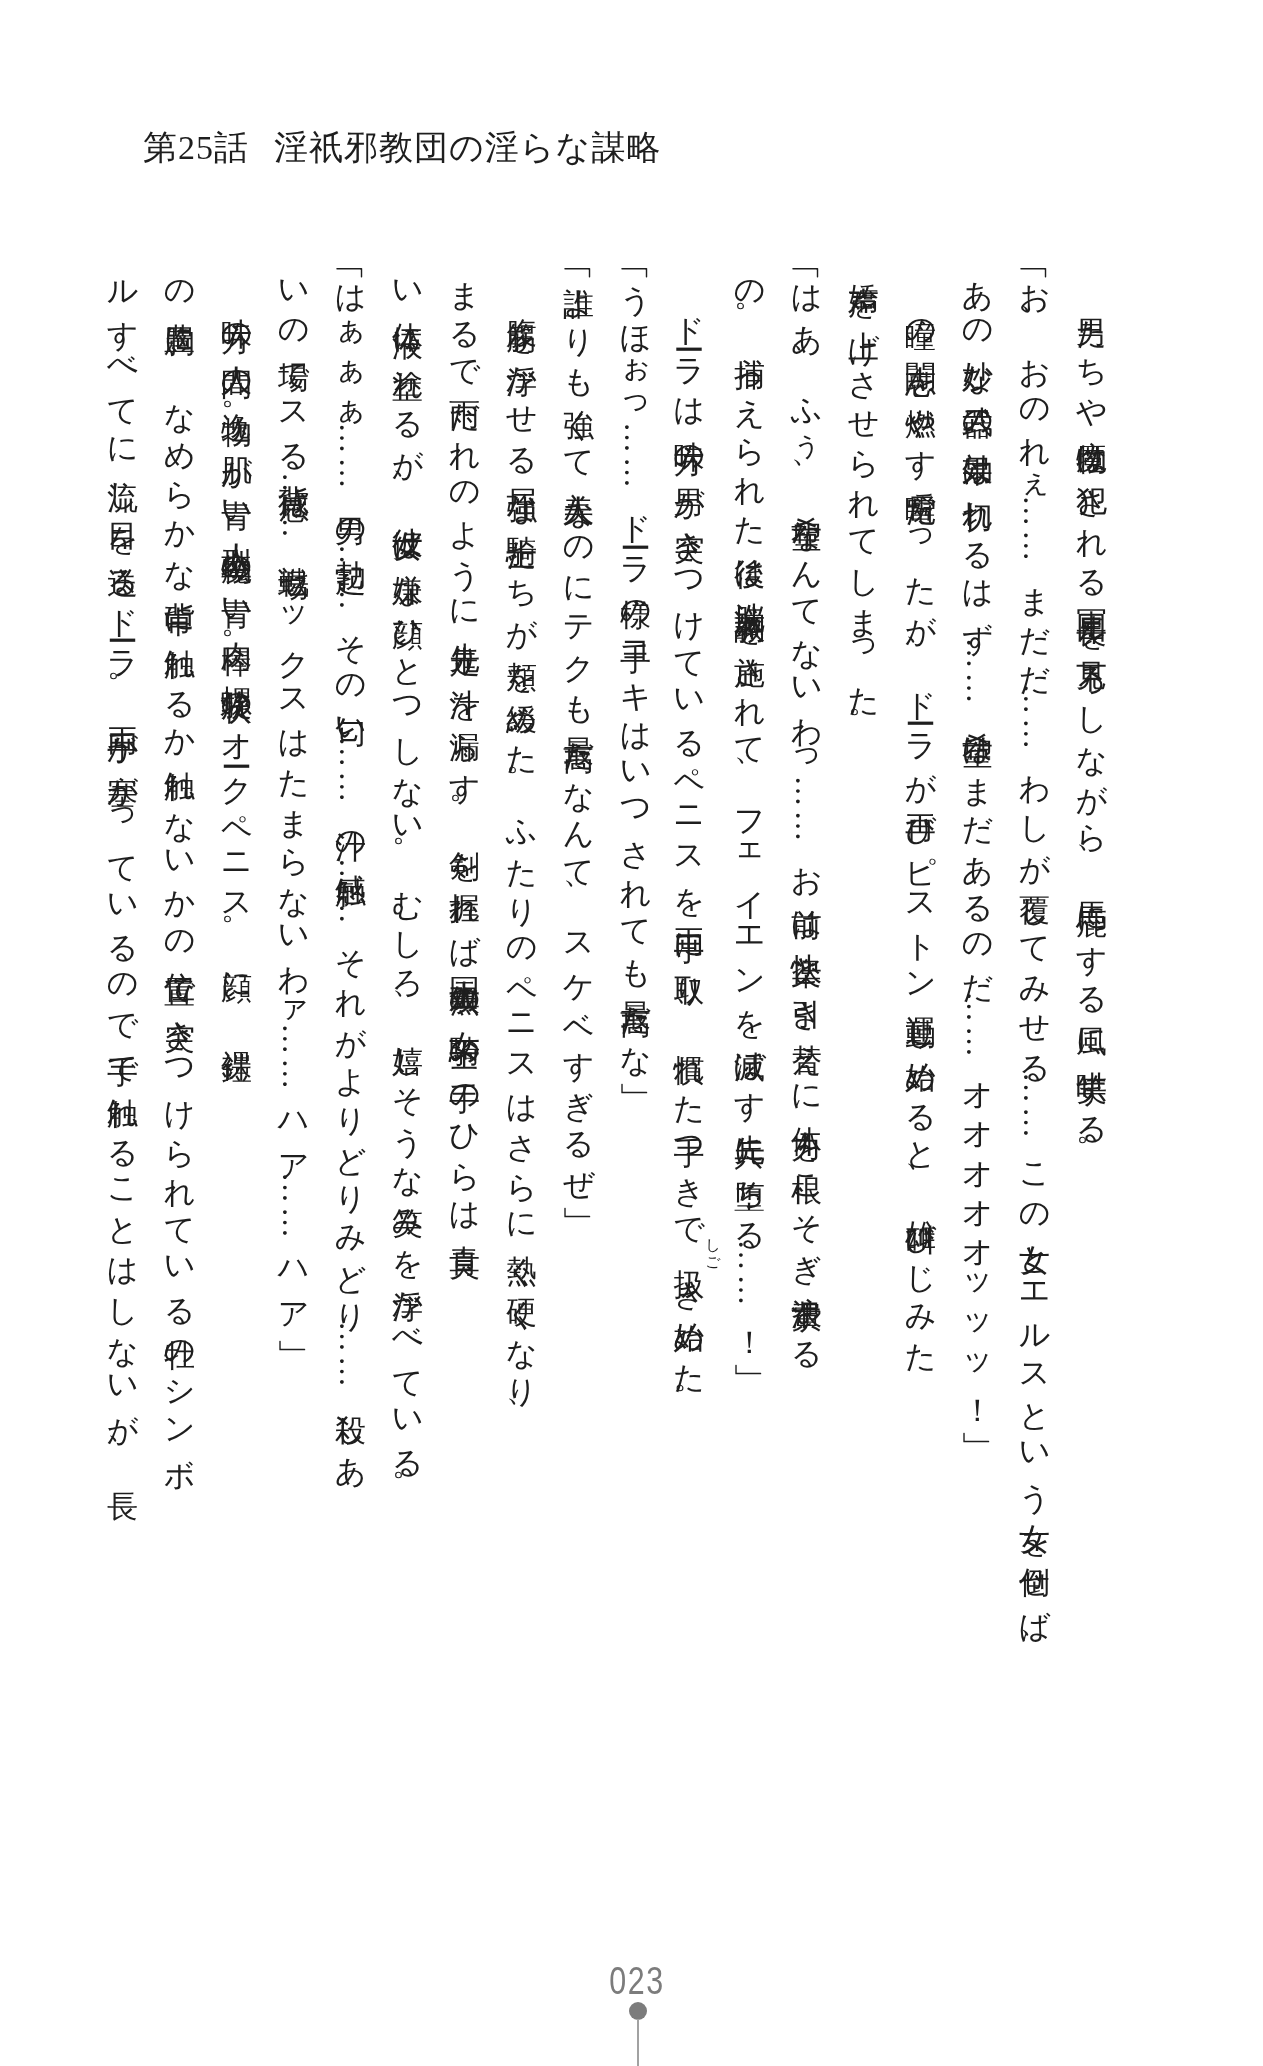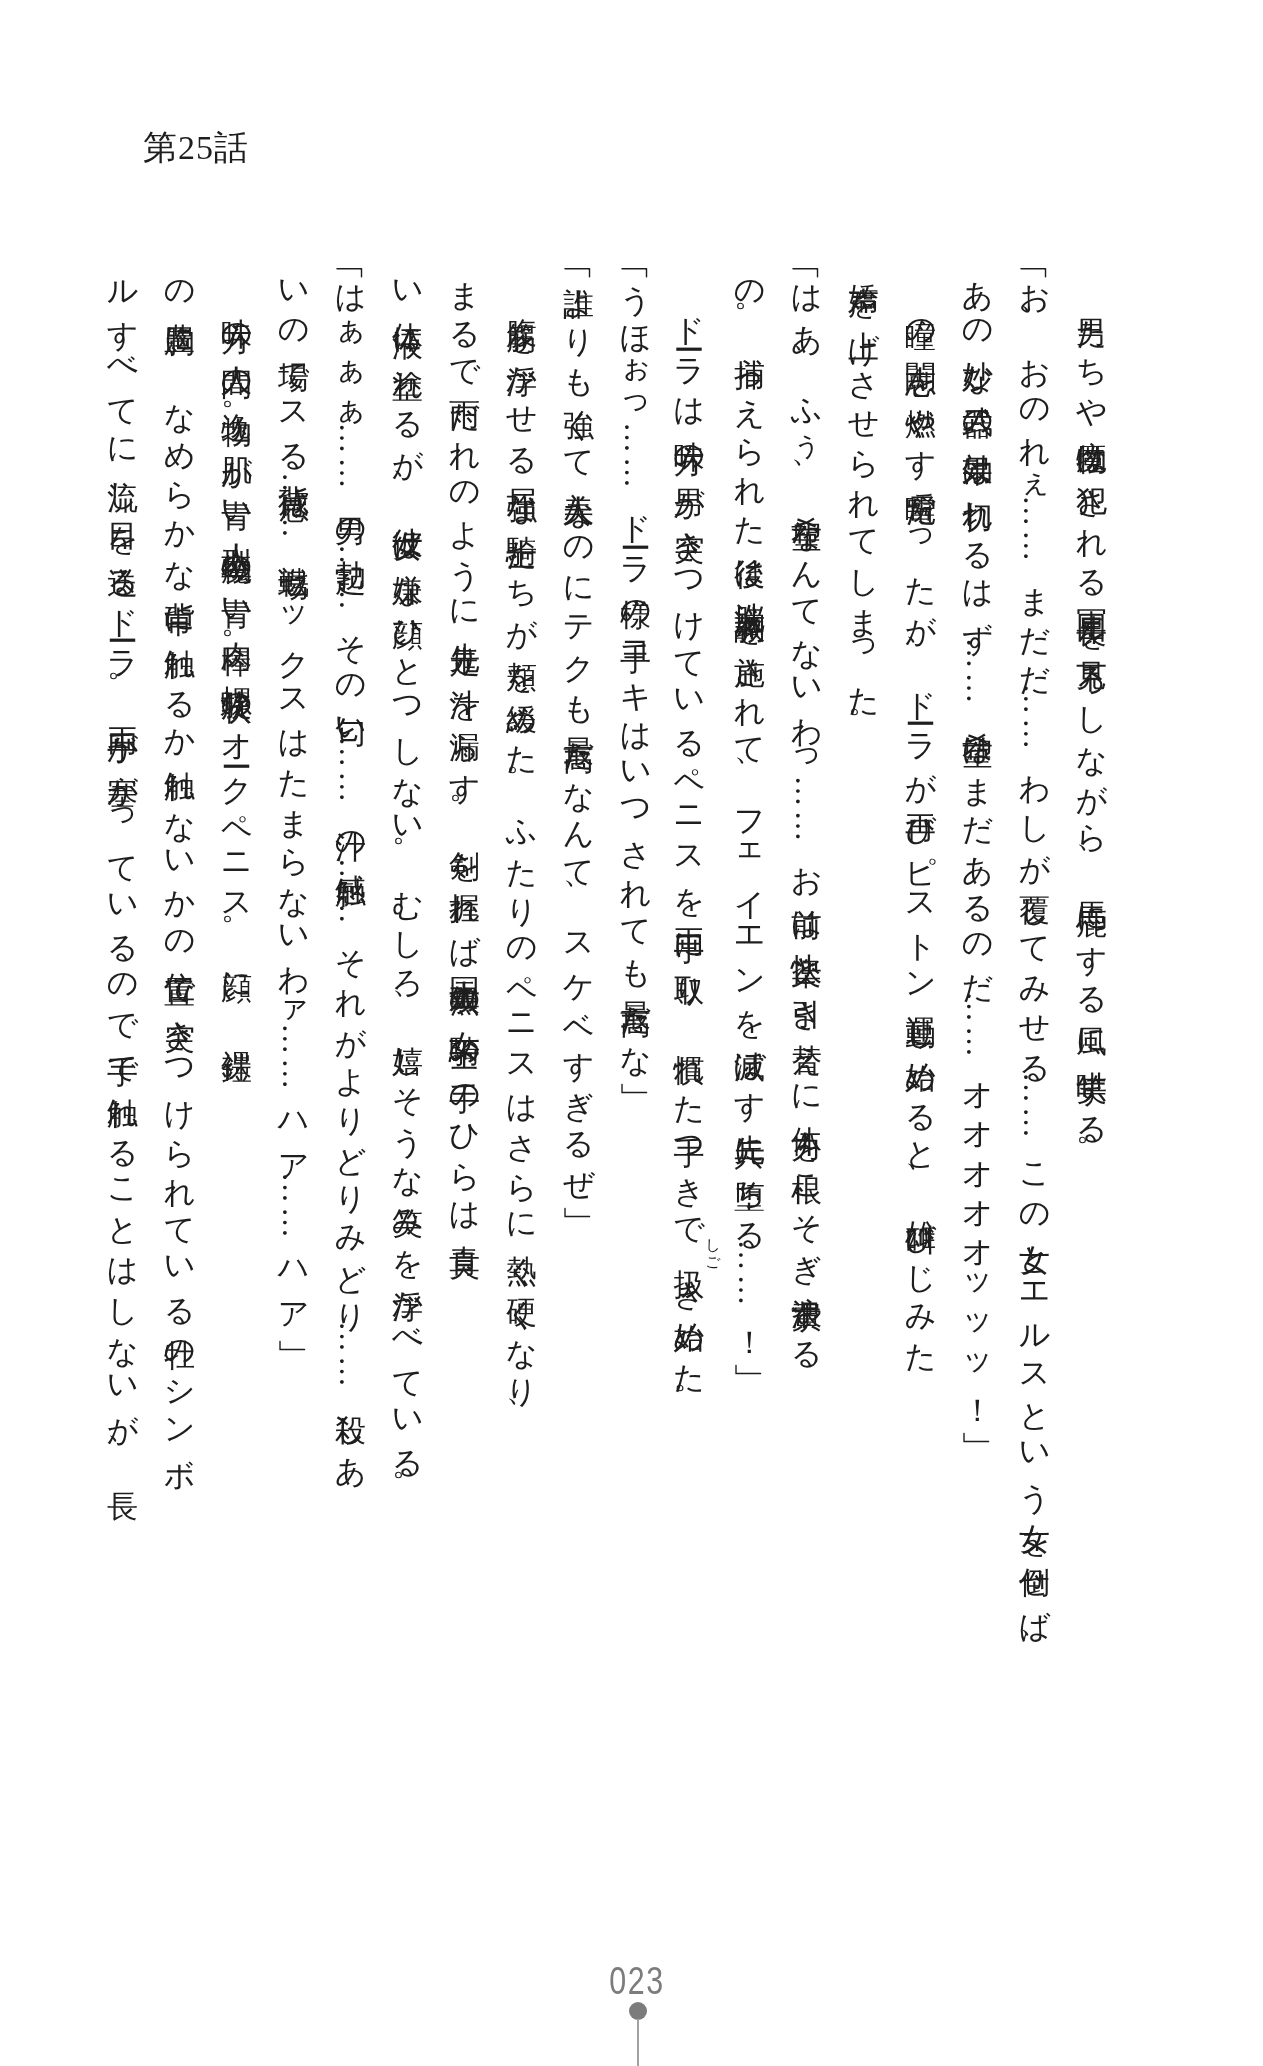--- a/index.html
+++ b/index.html
@@ -79,20 +79,21 @@
     background: #a2a2a2;
   }
 </style>
 </head>
 <body>
 
 <div class="page">
 
   <div class="chapter-header">
     <span>第25話</span>
+    <span>淫祇邪教団の淫らな謀略</span>
   </div>
 
   <div class="text-block">
       <div class="tcol" style="right: 0px;">　男たちや魔物は犯される軍団長を見下ろしながら、馬鹿にする風に哄笑する。</div>
       <div class="tcol" style="right: 57px;">「お、おのれぇ……まだだ……わしが覆してみせる……この女とエルスという女を倒せば、</div>
       <div class="tcol" style="right: 114px;">あの妙な武器の効果は切れるはず……希望はまだあるのだ……オオオオオッッッ！」</div>
       <div class="tcol" style="right: 171px;">　瞳の闘志を燃やす瞬電だったが、ドーラが再びピストン運動し始めると、雄叫びじみた</div>
       <div class="tcol" style="right: 228px;">嬌声を上げさせられてしまった。</div>
       <div class="tcol" style="right: 285px;">「はあ、ふぅ、希望なんてないわっ……お前は快楽と引き替えに体力を根こそぎ浪費する</div>
       <div class="tcol" style="right: 342px;">の。捕らえられた後は洗脳調教を施されて、フェイエンを滅ぼす先兵に堕ちる……！」</div>

